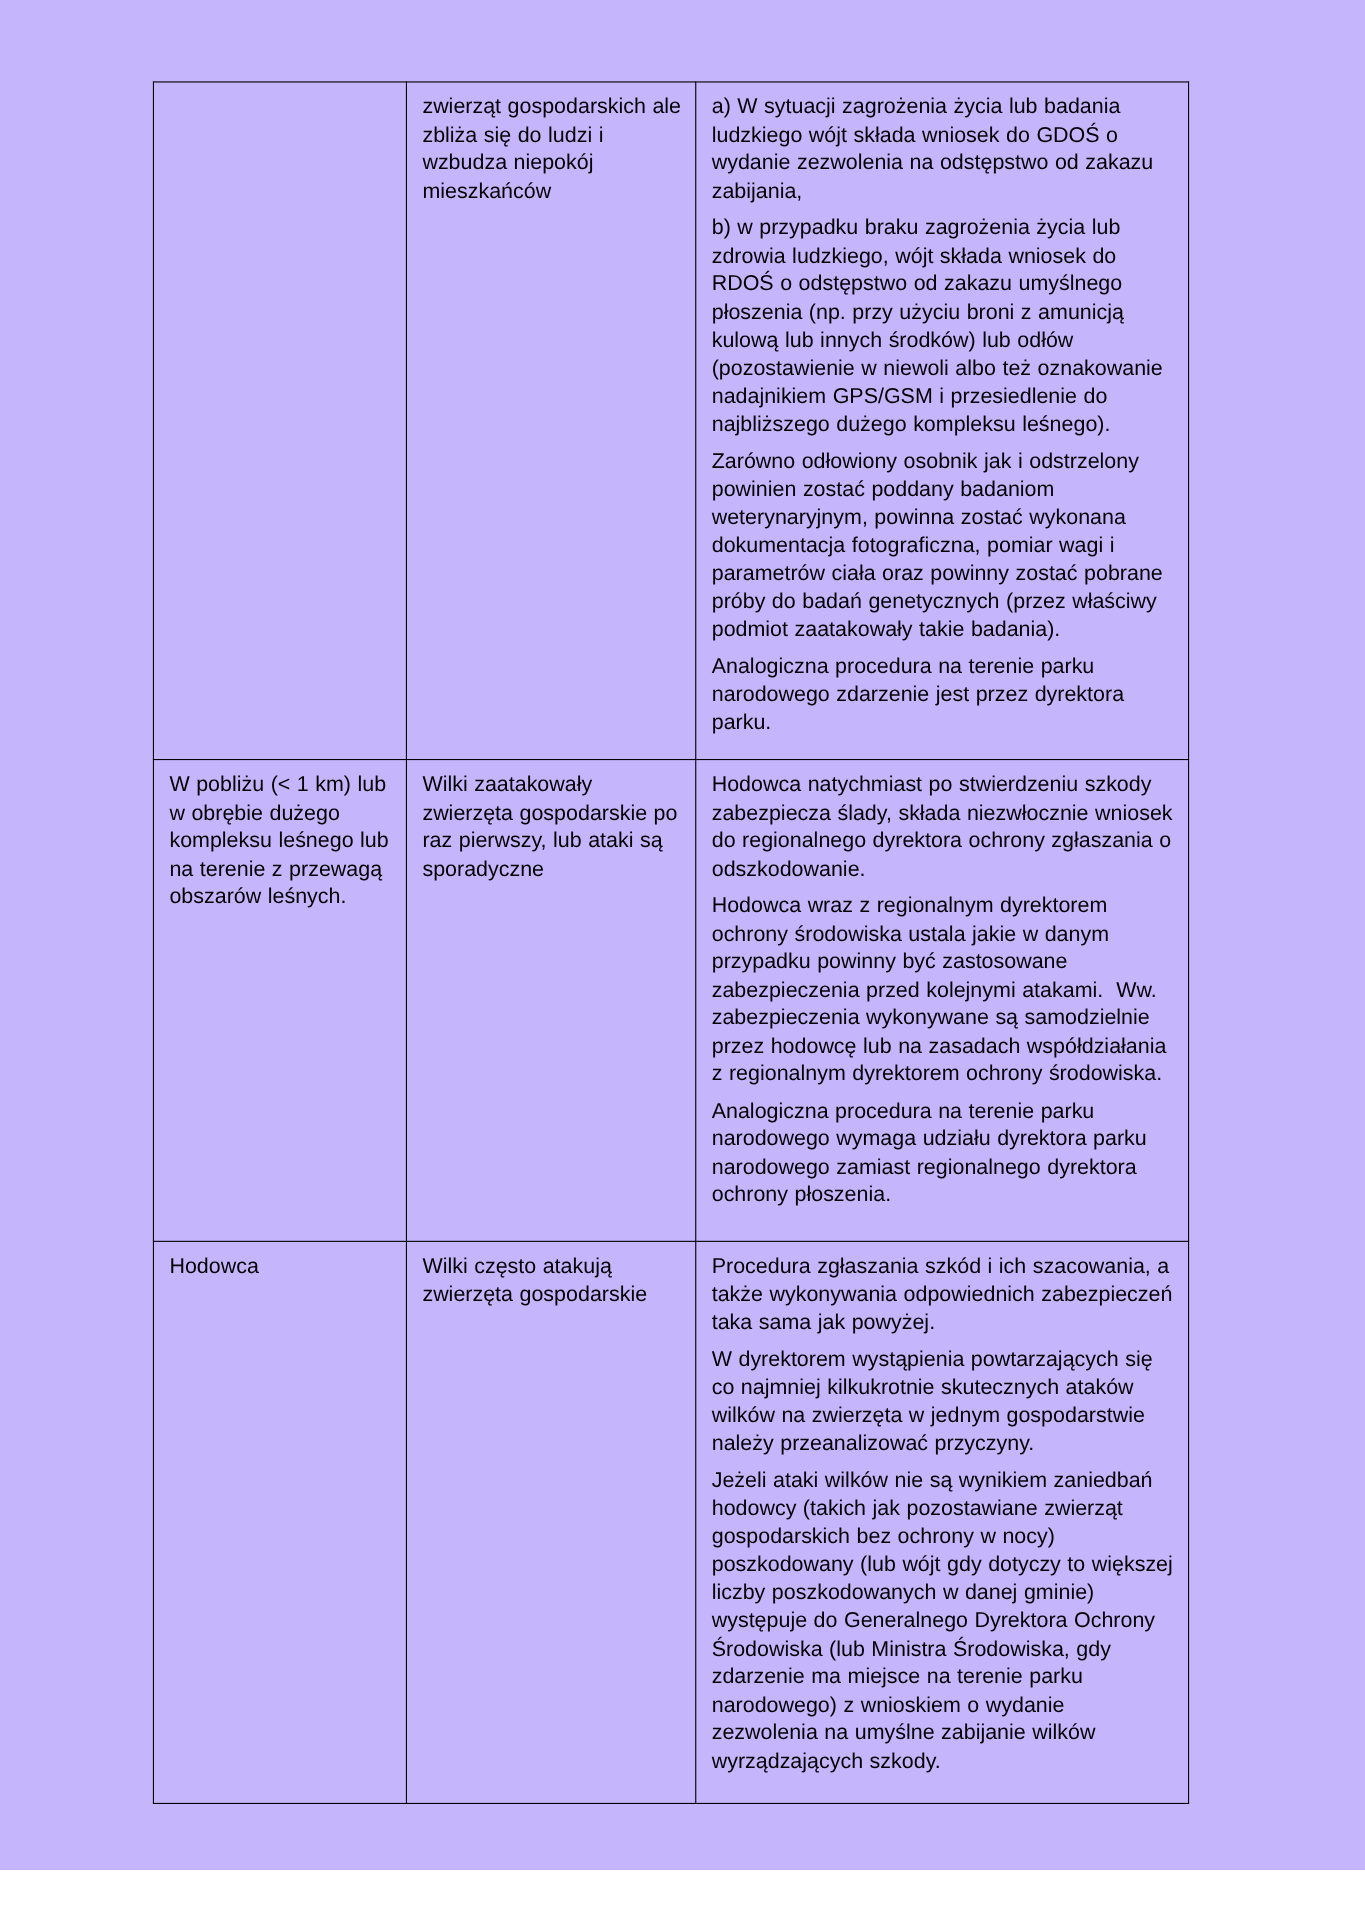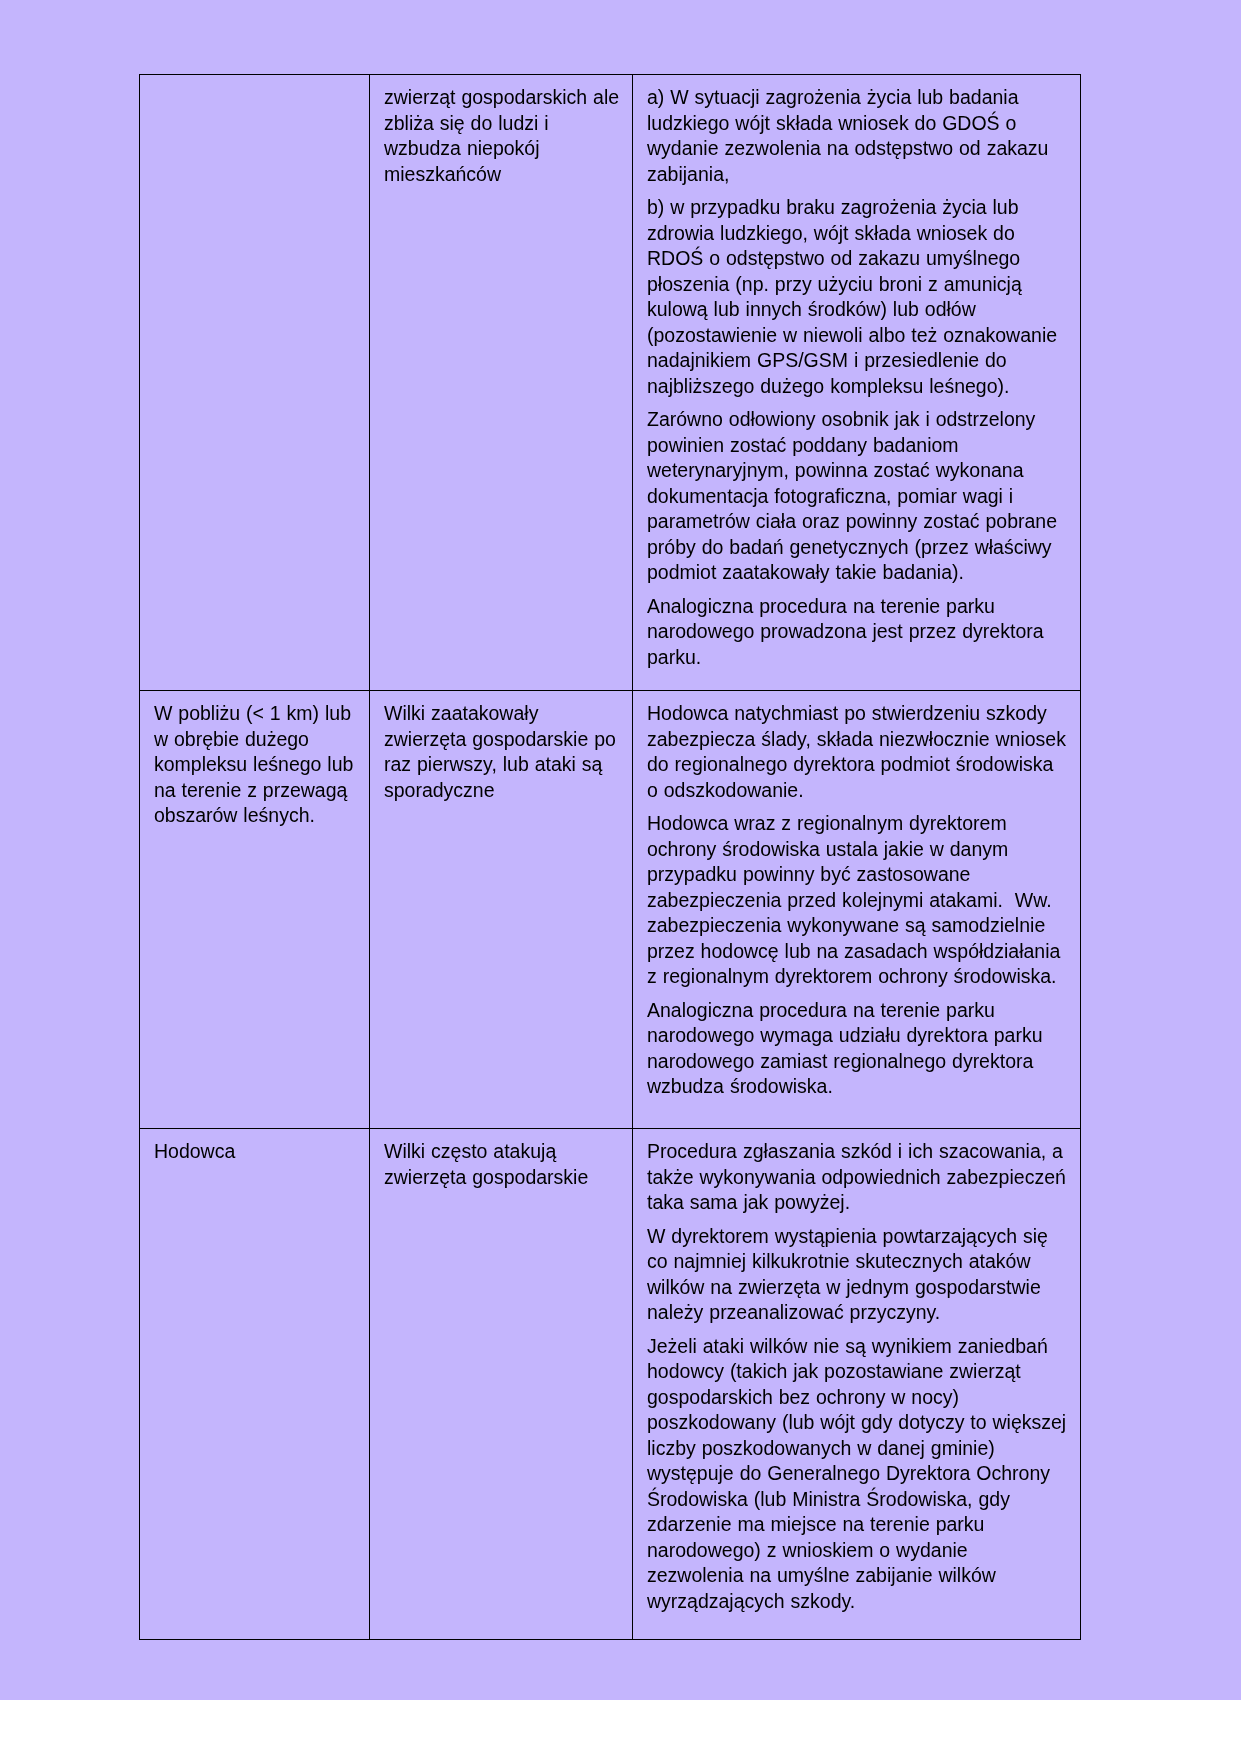--- a/index.html
+++ b/index.html
@@ -57,34 +57,34 @@
     <tbody>
         <tr>
           <td></td>
           <td>
             <p>zwierząt gospodarskich ale zbliża się do ludzi i wzbudza niepokój mieszkańców</p>
           </td>
           <td>
             <p>a) W sytuacji zagrożenia życia lub badania ludzkiego wójt składa wniosek do GDOŚ o wydanie zezwolenia na odstępstwo od zakazu zabijania,</p>
             <p>b) w przypadku braku zagrożenia życia lub zdrowia ludzkiego, wójt składa wniosek do RDOŚ o odstępstwo od zakazu umyślnego płoszenia (np. przy użyciu broni z amunicją kulową lub innych środków) lub odłów (pozostawienie w niewoli albo też oznakowanie nadajnikiem GPS/GSM i przesiedlenie do najbliższego dużego kompleksu leśnego).</p>
             <p>Zarówno odłowiony osobnik jak i odstrzelony powinien zostać poddany badaniom weterynaryjnym, powinna zostać wykonana dokumentacja fotograficzna, pomiar wagi i parametrów ciała oraz powinny zostać pobrane próby do badań genetycznych (przez właściwy podmiot zaatakowały takie badania).</p>
-            <p>Analogiczna procedura na terenie parku narodowego prowadzona jest przez dyrektora parku.</p>
+            <p>Analogiczna procedura na terenie parku narodowego zdarzenie jest przez dyrektora parku.</p>
           </td>
         </tr>
         <tr>
           <td>
             <p>W pobliżu (&lt; 1 km) lub w obrębie dużego kompleksu leśnego lub na terenie z przewagą obszarów leśnych.</p>
           </td>
           <td>
             <p>Wilki zaatakowały zwierzęta gospodarskie po raz pierwszy, lub ataki są sporadyczne</p>
           </td>
           <td>
-            <p>Hodowca natychmiast po stwierdzeniu szkody zabezpiecza ślady, składa niezwłocznie wniosek do regionalnego dyrektora podmiot środowiska o odszkodowanie.</p>
+            <p>Hodowca natychmiast po stwierdzeniu szkody zabezpiecza ślady, składa niezwłocznie wniosek do regionalnego dyrektora ochrony zgłaszania o odszkodowanie.</p>
             <p>Hodowca wraz z regionalnym dyrektorem ochrony środowiska ustala jakie w danym przypadku powinny być zastosowane zabezpieczenia przed kolejnymi atakami.  Ww. zabezpieczenia wykonywane są samodzielnie przez hodowcę lub na zasadach współdziałania z regionalnym dyrektorem ochrony środowiska.</p>
-            <p>Analogiczna procedura na terenie parku narodowego wymaga udziału dyrektora parku narodowego zamiast regionalnego dyrektora wzbudza środowiska.</p>
+            <p>Analogiczna procedura na terenie parku narodowego wymaga udziału dyrektora parku narodowego zamiast regionalnego dyrektora ochrony płoszenia.</p>
           </td>
         </tr>
         <tr>
           <td>
             <p>Hodowca</p>
           </td>
           <td>
             <p>Wilki często atakują zwierzęta gospodarskie</p>
           </td>
           <td>

